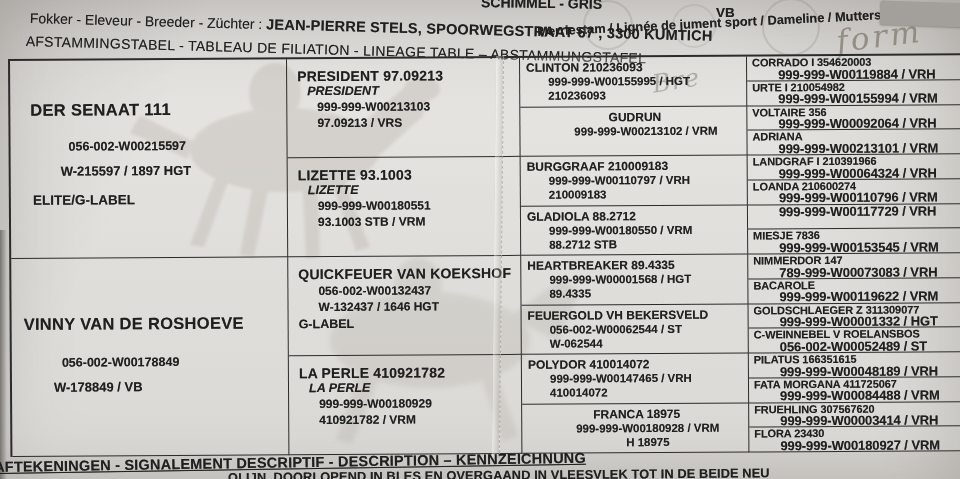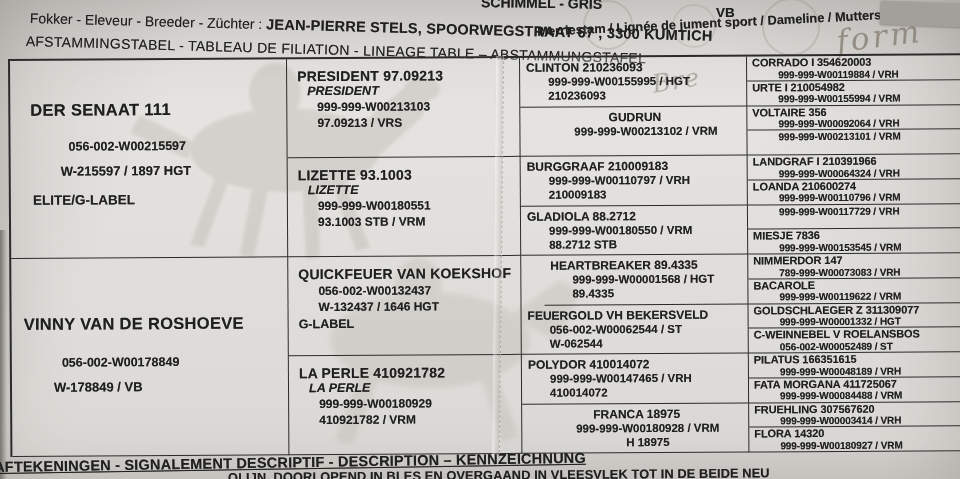--- a/index.html
+++ b/index.html
@@ -73,21 +73,21 @@
   .g2 .lbl{font-size:12.5px;font-weight:bold;margin-top:3px;}
 
   
   .g3{padding:3px 3px 0 6px;}
   .g3 .nm{font-size:12px;font-weight:bold;line-height:14px;}
   .g3 .sub{font-size:11.5px;font-weight:bold;line-height:14px;margin-left:22px;}
 
   
   .g4{padding:1px 2px 0 5px;}
   .g4 .nm{font-size:11px;font-weight:bold;line-height:11.5px;letter-spacing:-0.1px;}
-  .g4 .sub{font-size:10px;font-weight:bold;line-height:11.5px;margin-left:26px;letter-spacing:-0.1px;}
+  .g4 .sub{font-size:13px;font-weight:bold;line-height:11.5px;margin-left:26px;letter-spacing:-0.1px;}
 
   
   .wm{position:absolute;pointer-events:none;filter:blur(1.5px);opacity:0.20;}
   .wm.w1{left:70px;top:55px;}
   .wm.w2{left:240px;top:250px;opacity:0.15;filter:blur(2.5px);}
 
   
   .crease{position:absolute;left:494px;top:56px;width:7px;height:402px;
     background:linear-gradient(90deg, rgba(255,255,255,0.45), rgba(150,145,138,0.25));
     border-right:1px dashed rgba(120,114,105,0.45);
@@ -204,21 +204,21 @@
     <div class="cell g3" style="grid-column:3;grid-row:5 / span 2;">
       <div class="nm">BURGGRAAF 210009183</div>
       <div class="sub">999-999-W00110797 / VRH</div>
       <div class="sub reg">210009183</div>
     </div>
     <div class="cell g3" style="grid-column:3;grid-row:7 / span 2;">
       <div class="nm">GLADIOLA 88.2712</div>
       <div class="sub">999-999-W00180550 / VRM</div>
       <div class="sub reg">88.2712 STB</div>
     </div>
-    <div class="cell g3" style="grid-column:3;grid-row:9 / span 2;margin-left:23px;">
+    <div class="cell g3" style="grid-column:3;grid-row:9 / span 2;">
       <div class="nm">HEARTBREAKER 89.4335</div>
       <div class="sub">999-999-W00001568 / HGT</div>
       <div class="sub reg">89.4335</div>
     </div>
     <div class="cell g3" style="grid-column:3;grid-row:11 / span 2;">
       <div class="nm">FEUERGOLD VH BEKERSVELD</div>
       <div class="sub">056-002-W00062544 / ST</div>
       <div class="sub reg">W-062544</div>
     </div>
     <div class="cell g3" style="grid-column:3;grid-row:13 / span 2;">
@@ -238,20 +238,21 @@
     </div>
     <div class="cell g4" style="grid-column:4;grid-row:2;">
       <div class="nm">URTE I 210054982</div>
       <div class="sub">999-999-W00155994 / VRM</div>
     </div>
     <div class="cell g4" style="grid-column:4;grid-row:3;">
       <div class="nm">VOLTAIRE 356</div>
       <div class="sub">999-999-W00092064 / VRH</div>
     </div>
     <div class="cell g4" style="grid-column:4;grid-row:4;">
+      <div class="nm">ADRIANA</div>
       <div class="sub">999-999-W00213101 / VRM</div>
     </div>
     <div class="cell g4" style="grid-column:4;grid-row:5;">
       <div class="nm">LANDGRAF I 210391966</div>
       <div class="sub">999-999-W00064324 / VRH</div>
     </div>
     <div class="cell g4" style="grid-column:4;grid-row:6;">
       <div class="nm">LOANDA 210600274</div>
       <div class="sub">999-999-W00110796 / VRM</div>
     </div>
@@ -284,21 +285,21 @@
     </div>
     <div class="cell g4" style="grid-column:4;grid-row:14;">
       <div class="nm">FATA MORGANA 411725067</div>
       <div class="sub">999-999-W00084488 / VRM</div>
     </div>
     <div class="cell g4" style="grid-column:4;grid-row:15;">
       <div class="nm">FRUEHLING 307567620</div>
       <div class="sub">999-999-W00003414 / VRH</div>
     </div>
     <div class="cell g4" style="grid-column:4;grid-row:16;">
-      <div class="nm">FLORA 14320</div>
+      <div class="nm">FLORA 23430</div>
       <div class="sub">999-999-W00180927 / VRM</div>
     </div>
   </div>
 
   <div class="crease"></div>
   <div class="edge-shadow"></div>
 
   <div class="ftr-title ink">AFTEKENINGEN - SIGNALEMENT DESCRIPTIF - DESCRIPTION – KENNZEICHNUNG</div>
   <div class="ftr-frag ink">OLIJN, DOORLOPEND IN BLES EN OVERGAAND IN VLEESVLEK TOT IN DE BEIDE NEU</div>
 

